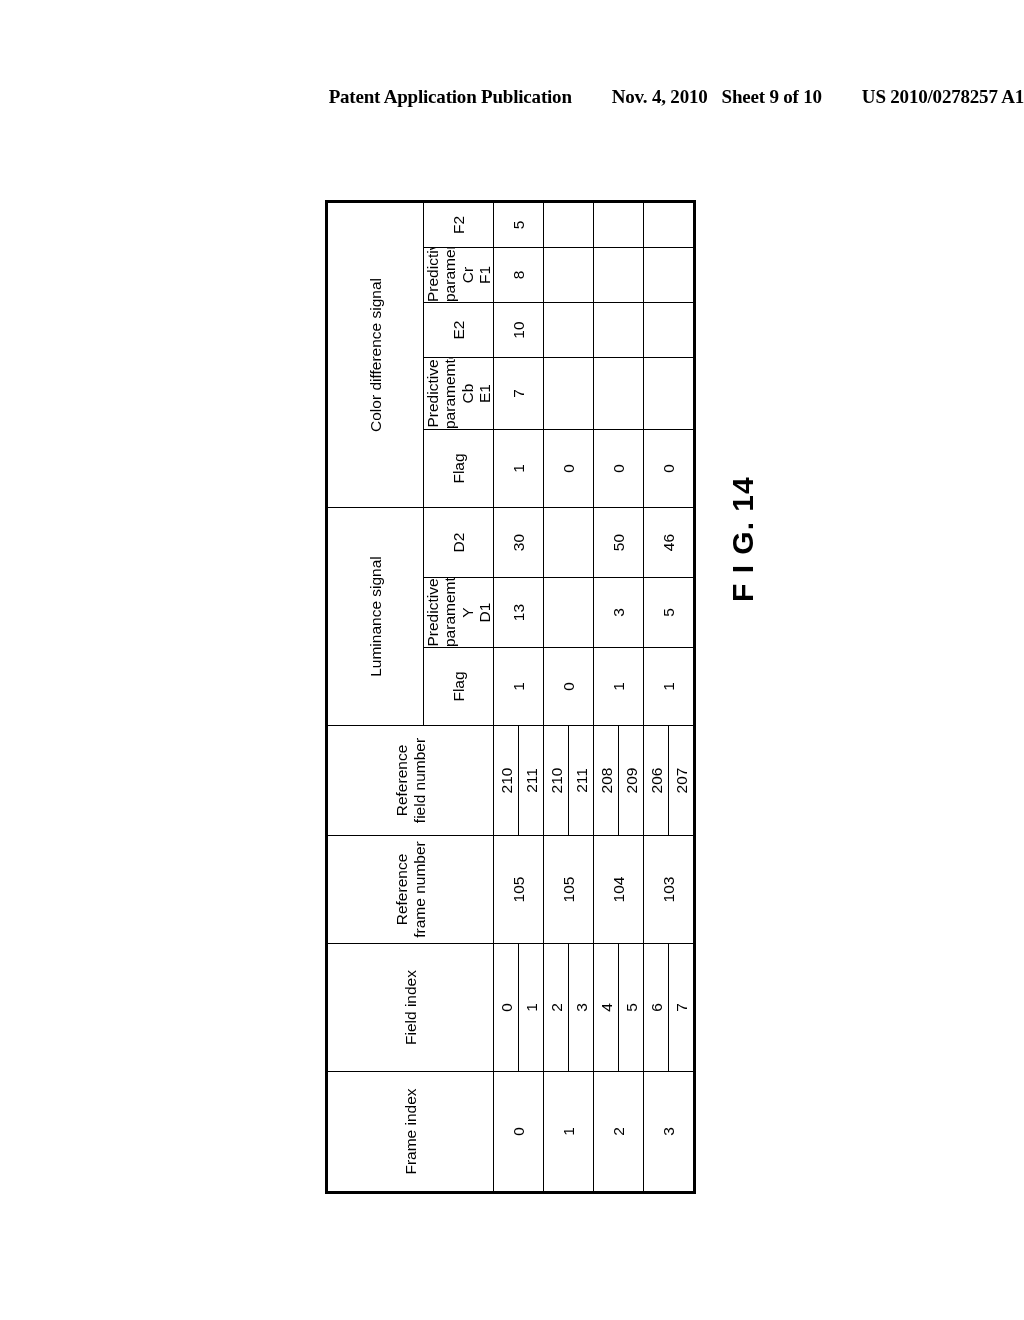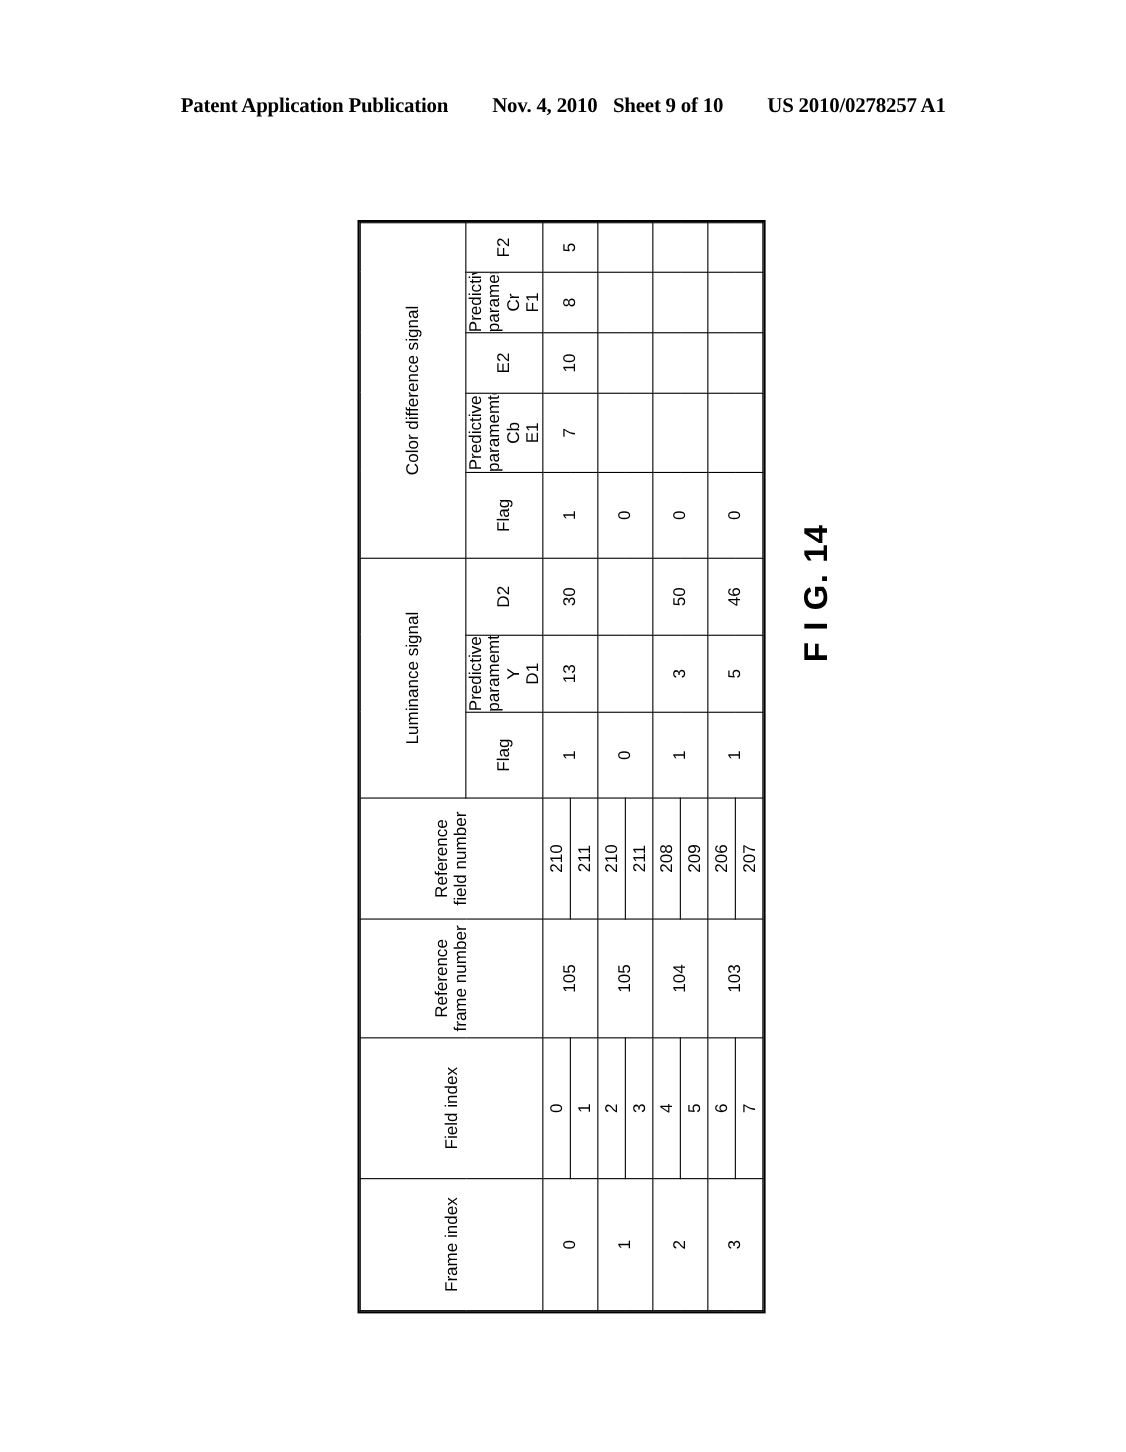--- a/index.html
+++ b/index.html
@@ -15,21 +15,21 @@
     font-family: "Liberation Sans", sans-serif;
     color: #000000;
   }
 
   
   .patent-header {
     position: absolute;
     top: 86px;
     left: 0;
     width: 1024px;
-    text-align: center;
+    text-align: right;
     font-family: "Liberation Serif", serif;
     font-weight: bold;
     font-size: 19px;
     letter-spacing: -0.2px;
     white-space: nowrap;
   }
   .patent-header .seg { display: inline-block; vertical-align: baseline; }
   .hdr-gap-a { display: inline-block; width: 40px; }
   .hdr-gap-b { display: inline-block; width: 14px; }
   .hdr-gap-c { display: inline-block; width: 40px; }

